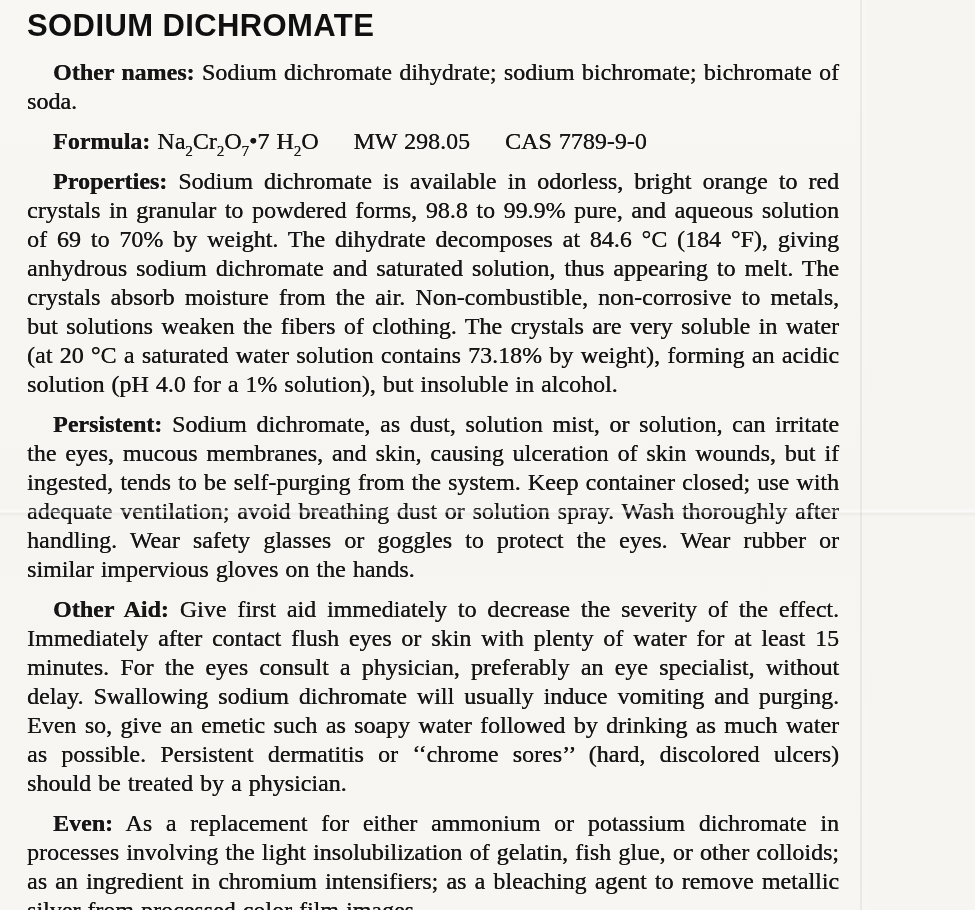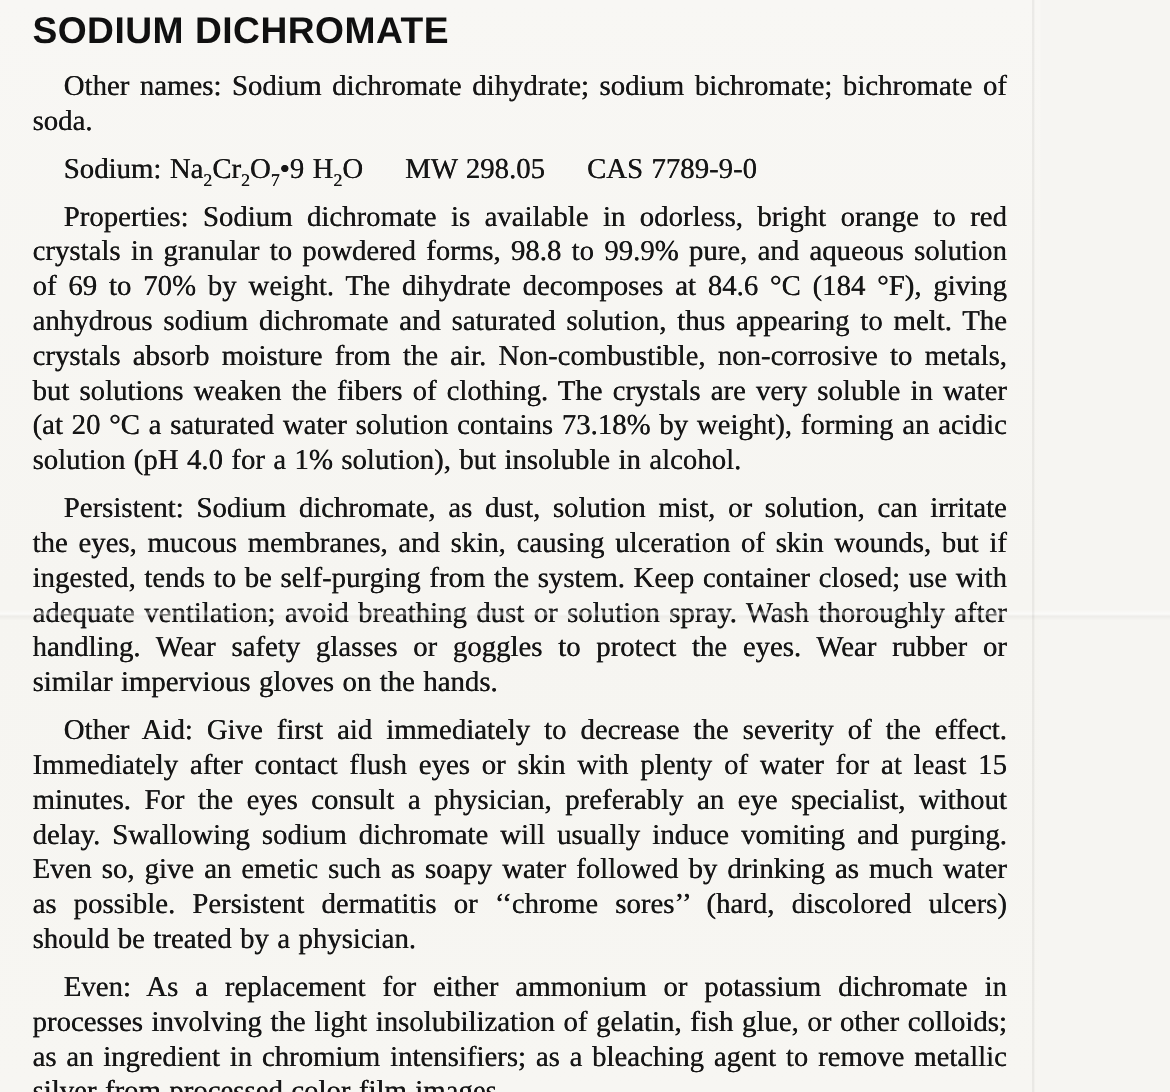--- a/index.html
+++ b/index.html
@@ -31,21 +31,21 @@
     margin: 0 0 13px 0;
   }
   .para {
     margin: 0 0 11px 0;
     text-align: justify;
     text-indent: 26px;
     word-spacing: 1px;
     text-shadow: 0.3px 0 0 currentColor;
   }
   .lead {
-    font-weight: 400;
+    font-weight: 700;
   }
   .formula-row {
     margin: 0 0 11px 0;
     text-indent: 26px;
     word-spacing: 1px;
     text-shadow: 0.3px 0 0 currentColor;
     white-space: nowrap;
   }
   sub.fsub {
     font-size: 0.62em;
@@ -85,22 +85,22 @@
 <div class="page">
 
   <h1 class="title">SODIUM DICHROMATE</h1>
 
   <p class="para">
     <span class="lead">Other names:</span>
     <span>Sodium dichromate dihydrate; sodium bichromate; bichromate of soda.</span>
   </p>
 
   <p class="formula-row">
-    <span class="lead">Sodium:</span>
-    <span><span>Na</span><sub class="fsub">2</sub><span>Cr</span><sub class="fsub">2</sub><span>O</span><sub class="fsub">7</sub><span>•9 H</span><sub class="fsub">2</sub><span>O</span></span>
+    <span class="lead">Formula:</span>
+    <span><span>Na</span><sub class="fsub">2</sub><span>Cr</span><sub class="fsub">2</sub><span>O</span><sub class="fsub">7</sub><span>•7 H</span><sub class="fsub">2</sub><span>O</span></span>
     <span class="wide-gap">MW 298.05</span>
     <span class="wide-gap">CAS 7789-9-0</span>
   </p>
 
   <p class="para">
     <span class="lead">Properties:</span>
     <span>Sodium dichromate is available in odorless, bright orange to red crystals in granular to powdered forms, 98.8 to 99.9% pure, and aqueous solution of 69 to 70% by weight. The dihydrate decomposes at 84.6 °C (184 °F), giving anhydrous sodium dichromate and saturated solution, thus appearing to melt. The crystals absorb moisture from the air. Non-combustible, non-corrosive to metals, but solutions weaken the fibers of clothing. The crystals are very soluble in water (at 20 °C a saturated water solution contains 73.18% by weight), forming an acidic solution (pH 4.0 for a 1% solution), but insoluble in alcohol.</span>
   </p>
 
   <p class="para">

